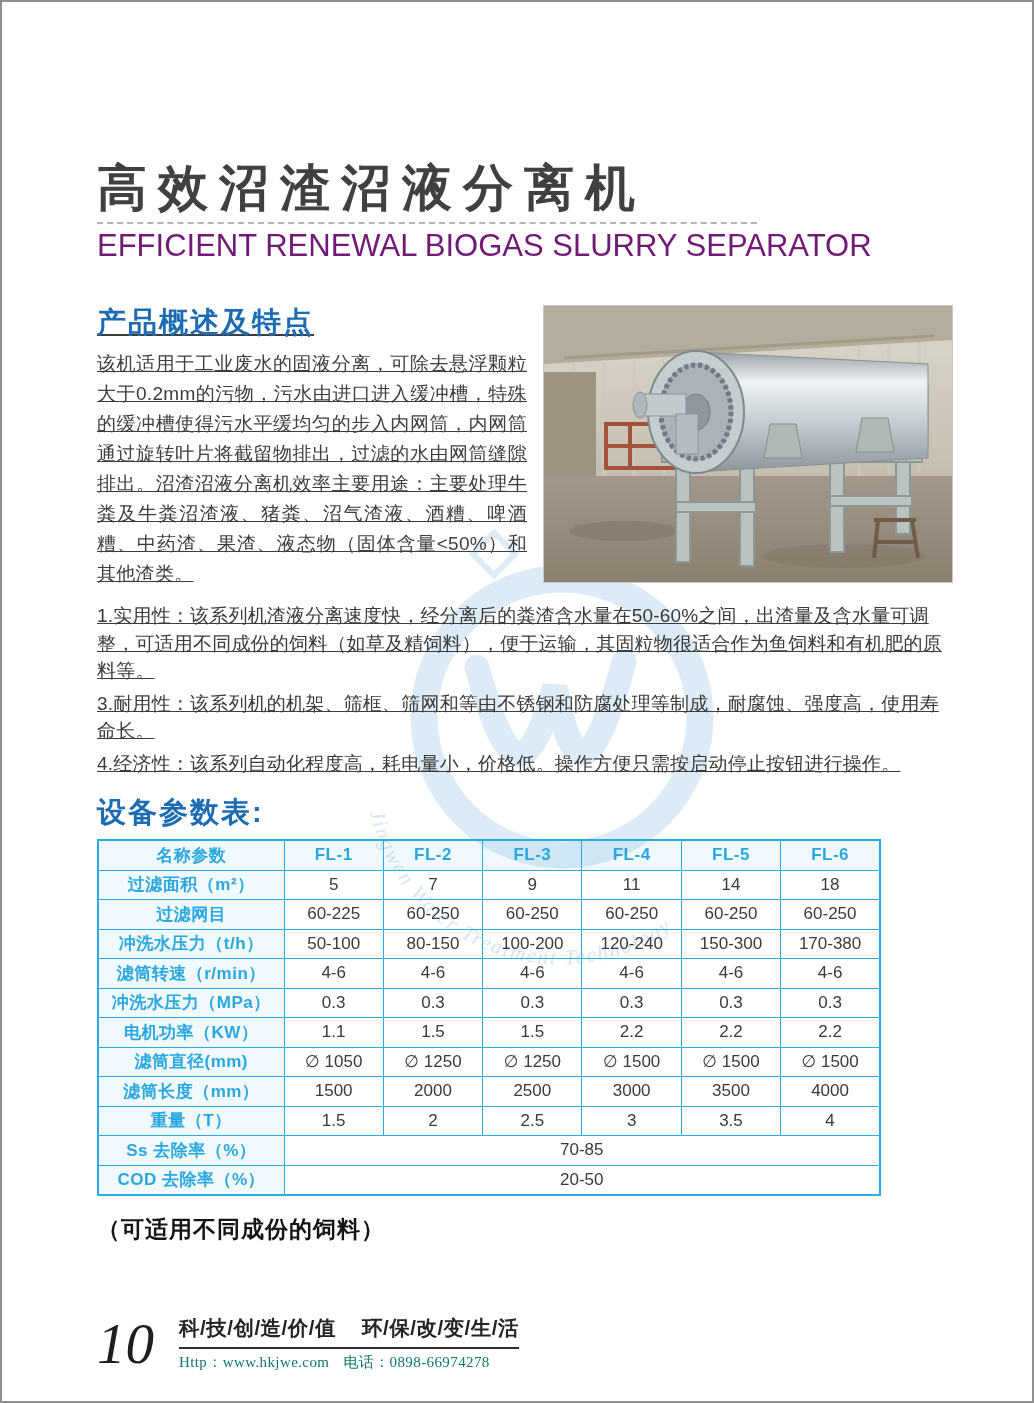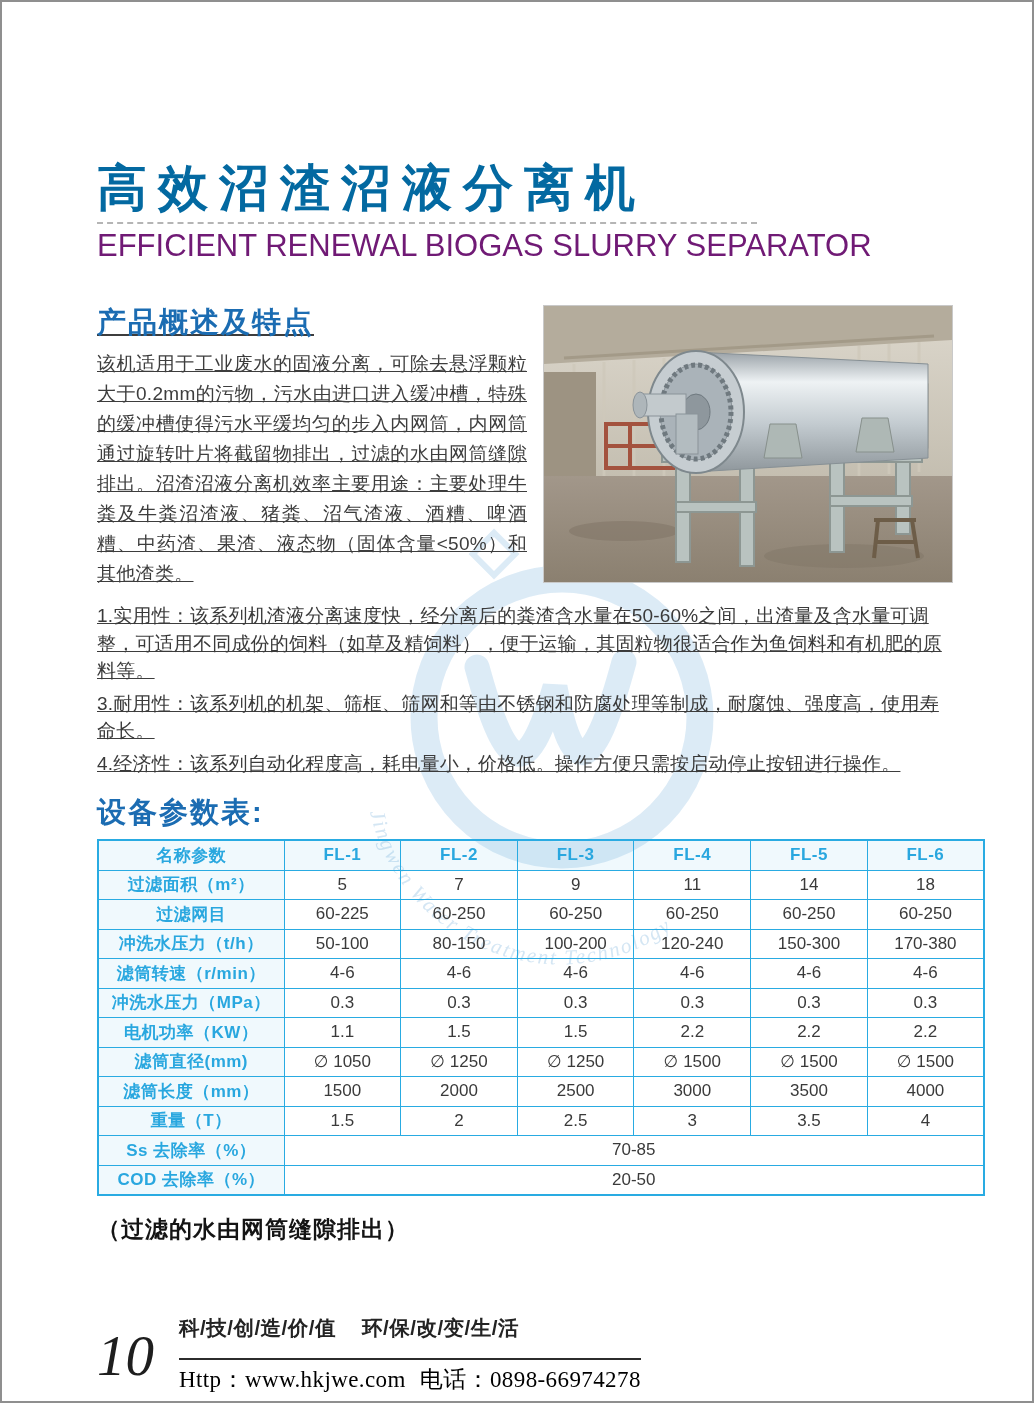--- a/index.html
+++ b/index.html
@@ -8,63 +8,63 @@
   .page{position:absolute;inset:0;border:2px solid #8f8f8f;box-sizing:border-box;
         overflow:hidden;background:#fff;}
 
   
   .watermark{position:absolute;left:270px;top:430px;z-index:0;opacity:.85;pointer-events:none;}
 
   .content{position:relative;z-index:1;padding:0 79px 0 95px;}
 
   
   .main-title{margin:160px 0 8px 0;font-size:50px;line-height:52px;font-weight:bold;
-              color:#0369a1;letter-spacing:11px;}
+              color:#404040;letter-spacing:11px;}
   .dashed-rule{border-top:2px dashed #b5b5b5;width:660px;margin-top:8px;}
   .title-en{margin:4px 0 0 0;font-size:31px;line-height:35px;font-weight:normal;
             color:#701a75;letter-spacing:0;}
 
   
   .overview{margin-top:42px;text-decoration:underline;}
   .sec-heading{margin:0 0 10px 0;font-size:29px;line-height:34px;font-weight:bold;
                color:#1b6cb2;letter-spacing:2px;}
   .photo-wrap{float:right;width:410px;height:278px;margin:0 0 14px 16px;
               border:1px solid #c9c9c9;box-sizing:border-box;background:#d8d3c8;}
   .photo-wrap svg{display:block;}
   .para{margin:0;font-size:19px;line-height:30px;color:#3d3d3d;
         text-align:justify;letter-spacing:.3px;}
   .features{margin-top:13px;}
   .features p{margin:0 0 5px 0;font-size:19px;line-height:27.5px;color:#3a3a3a;
               letter-spacing:.2px;}
 
   
   .table-heading{margin:18px 0 10px 0;}
-  table.spec{border-collapse:collapse;width:888px;table-layout:fixed;
+  table.spec{border-collapse:collapse;width:784px;table-layout:fixed;
              background:transparent;}
   table.spec col.c-label{width:186px;}
   table.spec td,table.spec th{border:1px solid #29abe2;height:28.5px;padding:0 2px;
              text-align:center;vertical-align:middle;font-size:17px;}
   table.spec{border:2px solid #29abe2;}
   .spec th{color:#29a7df;font-weight:bold;background:rgba(41,171,226,.07);
            letter-spacing:.5px;}
   .spec td{color:#3a3a3a;background:transparent;}
   .note{margin:18px 0 0 0;font-size:23px;font-weight:bold;color:#141414;
         letter-spacing:1px;}
 
   
   .footer{position:absolute;left:95px;top:1312px;z-index:1;display:flex;
           align-items:center;gap:25px;}
   .page-num{font-family:"Liberation Serif","DejaVu Serif",serif;font-style:italic;
             font-size:57px;line-height:52px;color:#1e1e1e;}
   .footer-block{padding-bottom:2px;}
   .slogan{font-size:20.5px;font-weight:bold;color:#232323;letter-spacing:.5px;
-          border-bottom:2px solid #2c2c2c;padding-bottom:16px;}
+          border-bottom:2px solid #2c2c2c;padding-bottom:5px;}
   .slogan .gap{display:inline-block;width:26px;}
-  .contact{font-family:"Liberation Serif","DejaVu Serif",serif;font-size:23px;
-           color:#000000;margin-top:4px;letter-spacing:.4px;}
+  .contact{font-family:"Liberation Serif","DejaVu Serif",serif;font-size:15px;
+           color:#0f766e;margin-top:4px;letter-spacing:.4px;}
   .contact .gap{display:inline-block;width:14px;}
 </style>
 </head>
 <body>
 
 <div class="page">
 
   <svg class="watermark" width="580" height="580" viewBox="0 0 580 580">
     <g fill="none" stroke="#d7e8f5">
       <circle cx="290" cy="285" r="138" stroke-width="27"></circle>
@@ -280,21 +280,21 @@
         <th>Ss 去除率（%）</th>
         <td colspan="6">70-85</td>
       </tr>
       <tr>
         <th>COD 去除率（%）</th>
         <td colspan="6">20-50</td>
       </tr>
     </tbody>
       </table>
 
-    <p class="note">（过滤的水由网筒缝隙排出）</p>
+    <p class="note">（可适用不同成份的饲料）</p>
   </div>
 
   <div class="footer">
     <div class="page-num">10</div>
     <div class="footer-block">
       <div class="slogan">
         <span>科/技/创/造/价/值</span><span class="gap"></span><span>环/保/改/变/生/活</span>
       </div>
       <div class="contact">
         <span>Http：www.hkjwe.com</span><span class="gap"></span><span>电话：0898-66974278</span>

